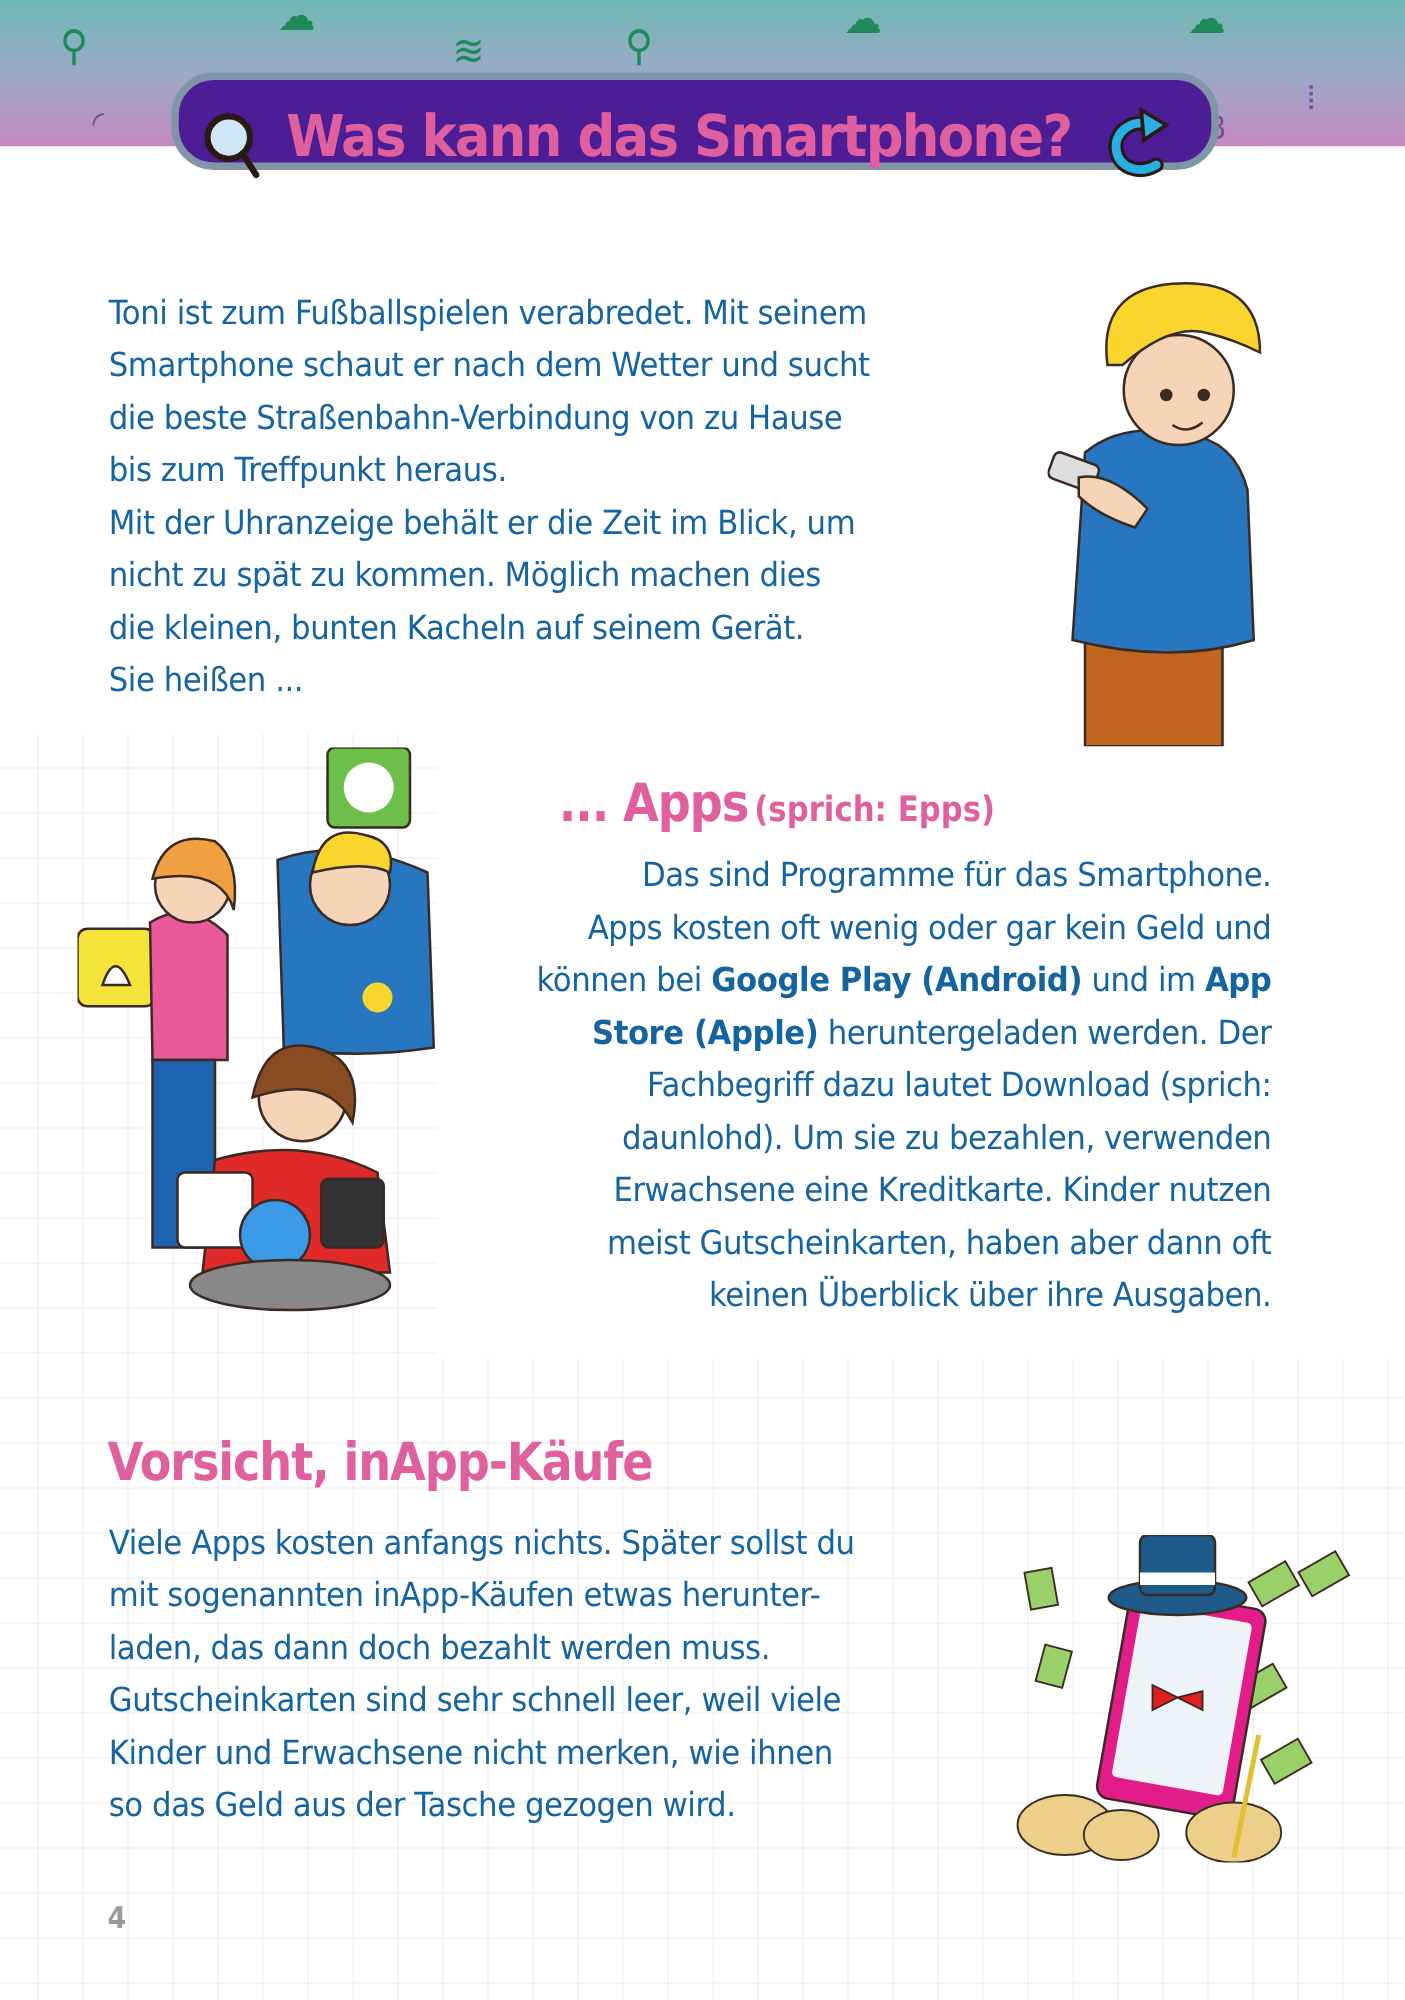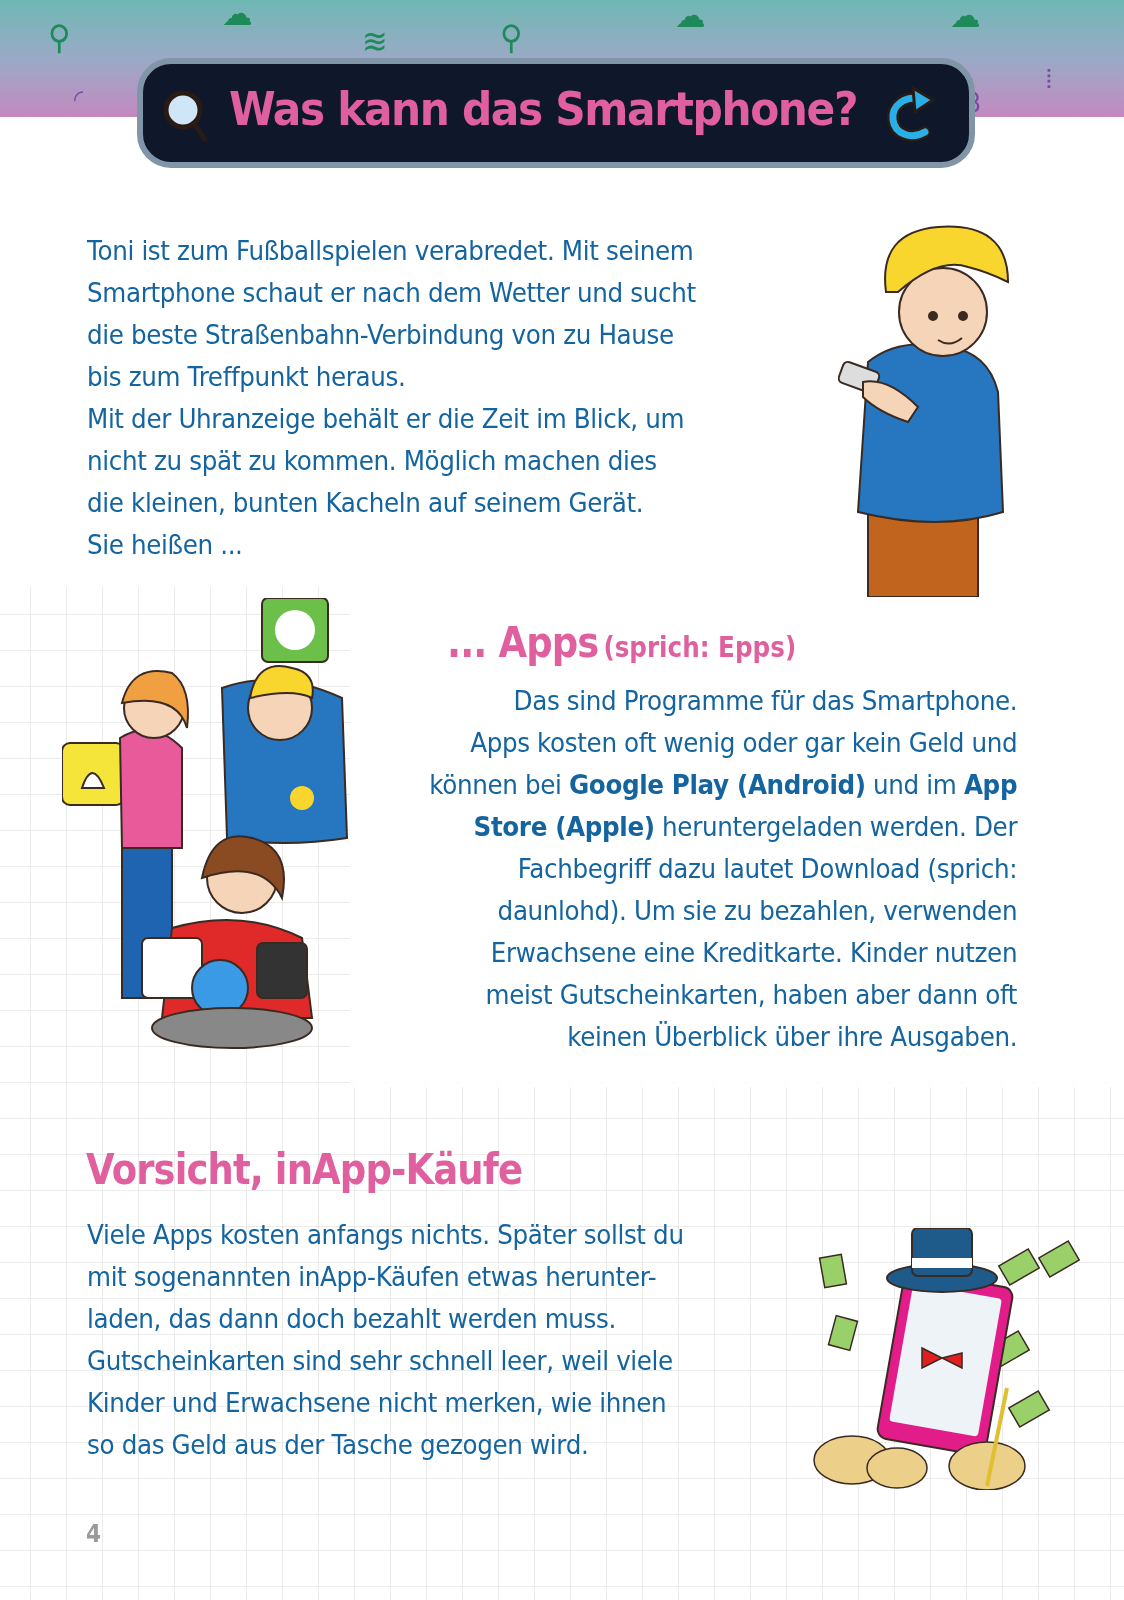--- a/index.html
+++ b/index.html
@@ -8,22 +8,22 @@
   .grid{position:absolute;left:0;top:0;width:1124px;height:1600px;
     background-image:
       linear-gradient(to right, rgba(200,200,200,0.35) 1px, transparent 1px),
       linear-gradient(to bottom, rgba(200,200,200,0.35) 1px, transparent 1px);
     background-size:36px 36px;background-position:-6px 2px;}
   .whiteout{position:absolute;background:rgba(255,255,255,0.92);}
   .banner{position:absolute;left:0;top:0;width:1124px;height:117px;
     background:linear-gradient(to bottom,#6fb8b4 0%,#9aaac6 50%,#c489c0 100%);overflow:hidden;}
   .deco{position:absolute;color:#1e8a5a;font-size:34px;line-height:1;}
   .deco.p{color:#7a4aa0;font-size:26px;}
-  .title-box{position:absolute;left:137px;top:58px;width:838px;height:110px;
-    background:#0f172a;border:6px solid #8096a8;border-radius:34px;box-sizing:border-box;
+  .title-box{position:absolute;left:137px;top:58px;width:838px;height:78px;
+    background:#4c1d95;border:6px solid #8096a8;border-radius:34px;box-sizing:border-box;
     display:flex;align-items:center;}
   .title{font-family:"DejaVu Sans","Liberation Sans",sans-serif;font-weight:bold;
     color:#e0609f;font-size:46px;letter-spacing:-1.5px;position:absolute;left:86px;top:18px;white-space:nowrap;transform:scaleX(0.92);transform-origin:left;}
   .body-text{position:absolute;color:#1464a0;font-size:26.5px;line-height:42px;
     font-family:"DejaVu Sans","Liberation Sans",sans-serif;letter-spacing:-0.4px;}
   .body-text p{margin:0;white-space:nowrap;}
   .intro{left:87px;top:230px;transform:scaleX(0.93);transform-origin:left;}
   .apps-head{position:absolute;left:447px;top:618px;color:#e0609f;font-weight:bold;
     font-family:"DejaVu Sans","Liberation Sans",sans-serif;white-space:nowrap;transform:scaleX(0.88);transform-origin:left;}
   .apps-head .big{font-size:42px;letter-spacing:-1px;}

